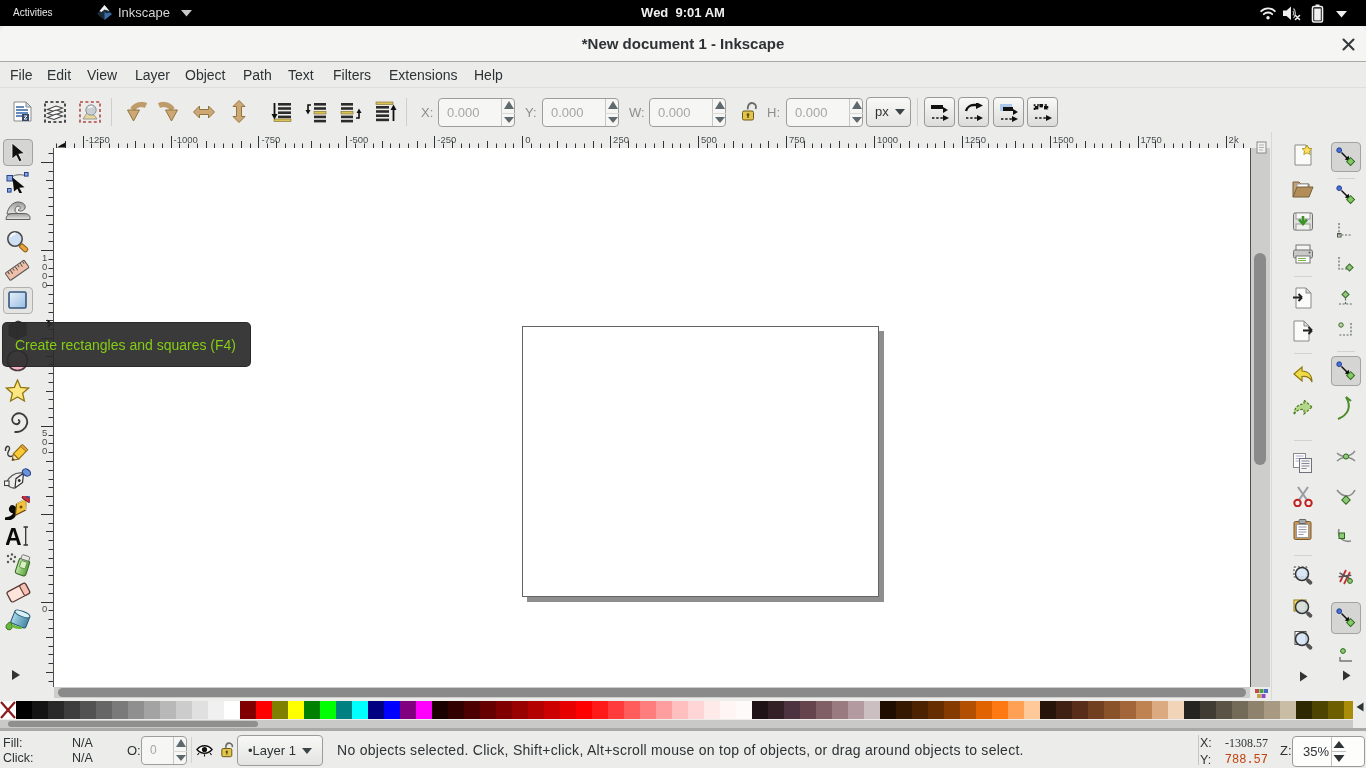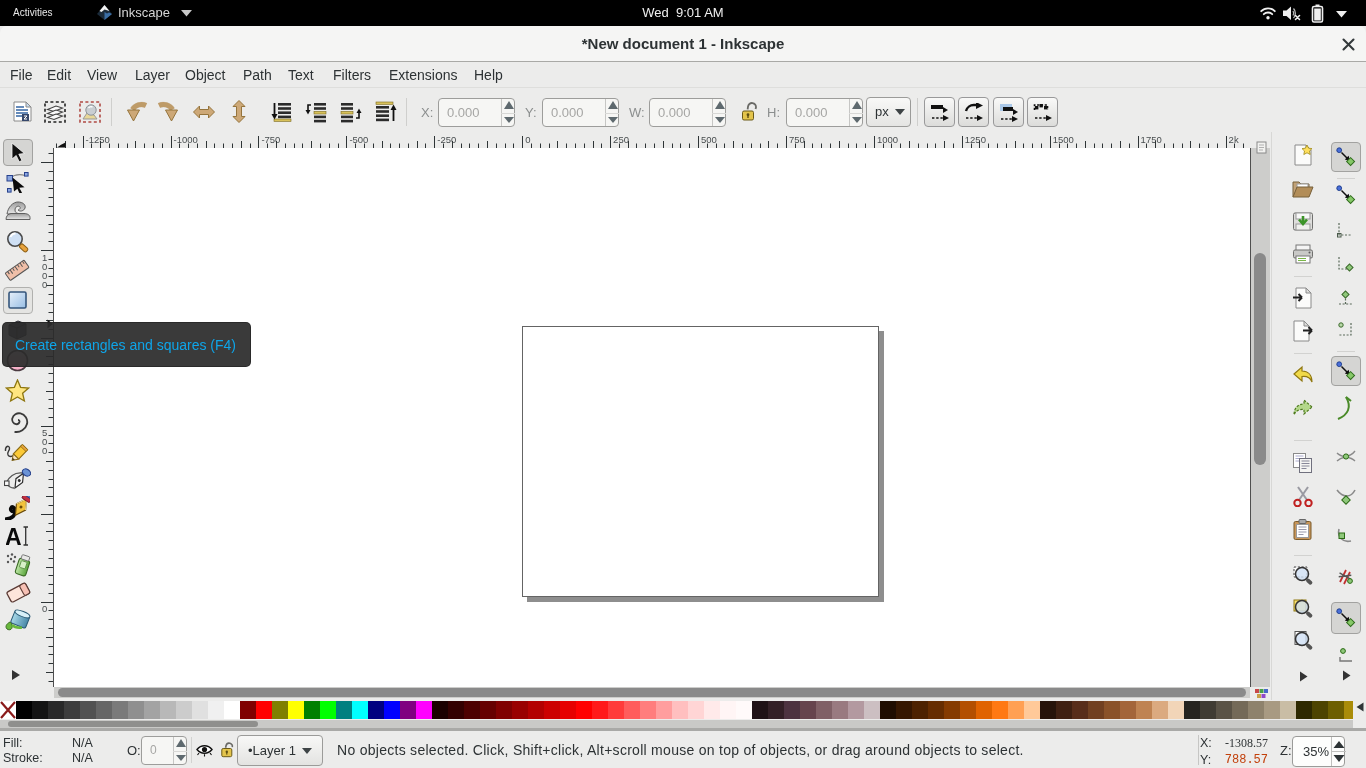--- a/index.html
+++ b/index.html
@@ -11,21 +11,21 @@
 <div class="abs" style="left:13px;top:0;height:26px;line-height:26px;color:#e8e8e8;font-size:10px">Activities</div>
 <svg style="position:absolute;left:97px;top:5px" width="15" height="15" viewBox="0 0 15 15" xmlns="http://www.w3.org/2000/svg">
     <polygon points="7.5,0 15,9 7.5,15 0,9" fill="#1b2b3a"></polygon>
     <polygon points="7.5,0 12.5,6 7.5,4.5 4.5,7 2.5,6" fill="#f2f2f2"></polygon>
     <polygon points="15,9 7.5,15 7.5,7 10,8.5 12,7.5" fill="#3b6ea5"></polygon>
   </svg>
 <div class="abs" style="left:118px;top:0;height:19px;line-height:26px;color:#d6d6d6;font-size:13px">Inkscape</div>
 <svg style="position:absolute;left:181px;top:10px" width="11" height="7" viewBox="0 0 11 7" xmlns="http://www.w3.org/2000/svg">
     <polygon points="0,0 11,0 5.5,6.5" fill="#c9c9c9"></polygon>
   </svg>
-<div class="abs" style="left:617px;top:0;width:132px;height:26px;line-height:26px;color:#f0f0f0;font-size:13px;text-align:center;font-weight:normal">Wed&nbsp;&nbsp;9:01 AM</div>
+<div class="abs" style="left:617px;top:0;width:132px;height:26px;line-height:26px;color:#f0f0f0;font-size:13px;text-align:center;font-weight:bold">Wed&nbsp;&nbsp;9:01 AM</div>
 <svg style="position:absolute;left:1259px;top:5px" width="18" height="16" viewBox="0 0 18 16" xmlns="http://www.w3.org/2000/svg">
     <g stroke="#efefef" fill="none" stroke-width="1.8" stroke-linecap="round">
 <path d="M2.2,6.2 A9.5,9.5 0 0 1 15.8,6.2"></path>
       <path d="M4.8,9.2 A6,6 0 0 1 13.2,9.2"></path>
     </g>
     <circle cx="9" cy="12.8" r="1.7" fill="#efefef"></circle>
   </svg>
 <svg style="position:absolute;left:1283px;top:5px" width="20" height="17" viewBox="0 0 20 17" xmlns="http://www.w3.org/2000/svg">
     <polygon points="0,5.5 3.5,5.5 8,1.5 8,15 3.5,11 0,11" fill="#efefef"></polygon>
 <g stroke="#b9b9b9" fill="none" stroke-width="1.3">
@@ -893,21 +893,21 @@
 <div class="abs" style="left:1344px;top:0;width:17px;height:18px;background:#a98c08"></div>
 </div>
 <svg style="position:absolute;left:1356px;top:702px" width="8" height="10" viewBox="0 0 8 10" xmlns="http://www.w3.org/2000/svg">
     <polygon points="7.5,0.5 7.5,9.5 0.5,5" fill="#2f3436"></polygon>
   </svg>
 <div class="abs" style="left:0;top:720px;width:1353px;height:8px;background:#c9c9c7"></div>
 <div class="abs" style="left:8px;top:721px;width:250px;height:6px;background:#8f8f8d;border-radius:3px"></div>
 <div class="abs" style="left:0;top:728px;width:1366px;height:3px;background:#a9a9a7"></div>
 <div class="abs" style="left:0;top:731px;width:1366px;height:37px;background:#ececeb"></div>
 <div style="position:absolute;font-size:12.5px;color:#2d3234;left:3px;top:736px">Fill:</div>
-<div style="position:absolute;font-size:12.5px;color:#2d3234;left:3px;top:751px">Stroke:</div>
+<div style="position:absolute;font-size:12.5px;color:#2d3234;left:3px;top:751px">Click:</div>
 <div style="position:absolute;font-size:12.5px;color:#2d3234;left:72px;top:736px">N/A</div>
 <div style="position:absolute;font-size:12.5px;color:#2d3234;left:72px;top:751px">N/A</div>
 <div style="position:absolute;font-size:12.5px;color:#2d3234;left:127px;top:743px;font-size:13px">O:</div>
 <div class="abs" style="left:141px;top:736px;width:46px;height:29px;background:#f6f6f4;border:1px solid #9d9d9b;border-radius:4px">
     <div class="abs" style="left:8px;top:0;height:27px;line-height:27px;color:#a6a6a4;font-size:12px">0</div>
     <div class="abs" style="left:31px;top:0;width:1px;height:27px;background:#c6c6c4"></div>
     <div class="abs" style="left:31px;top:13.5px;width:14px;height:1px;background:#d8d8d6"></div>
     <svg class="abs" style="left:33px;top:0" width="12" height="27" xmlns="http://www.w3.org/2000/svg">
       <polygon points="1,10 11,10 6,2" fill="#5e696e"></polygon>
       <polygon points="1,18 11,18 6,24" fill="#5e696e"></polygon>
@@ -933,23 +933,23 @@
       <polygon points="0,0 10,0 5,6" fill="#3e4446"></polygon>
     </svg>
   </div>
 <div style="position:absolute;font-size:12.5px;color:#2d3234;left:337px;top:742px;font-size:14px;letter-spacing:0.28px">No objects selected. Click, Shift+click, Alt+scroll mouse on top of objects, or drag around objects to select.</div>
 <div class="abs" style="left:1198px;top:735px;width:1px;height:30px;background:#c6c6c4"></div>
 <div style="position:absolute;font-size:12.5px;color:#2d3234;left:1200px;top:736px">X:</div>
 <div style="position:absolute;font-size:12.5px;color:#2d3234;left:1200px;top:753px">Y:</div>
 <div style="position:absolute;font-size:12.5px;color:#2d3234;left:1210px;top:736px;width:58px;text-align:right;font-family:Liberation Serif, serif;font-size:12px">-1308.57</div>
 <div style="position:absolute;font-size:12.5px;color:#c2410c;left:1210px;top:753px;width:58px;text-align:right;font-family:Liberation Mono, monospace;font-size:12px">788.57</div>
 <div style="position:absolute;font-size:12.5px;color:#2d3234;left:1280px;top:743px;font-size:13px">Z:</div>
-<div class="abs" style="left:1292px;top:736px;width:53px;height:31px;background:#fdfdfc;border:1px solid #9b9b99;border-radius:4px">
+<div class="abs" style="left:1292px;top:736px;width:73px;height:31px;background:#fdfdfc;border:1px solid #9b9b99;border-radius:4px">
 <div class="abs" style="left:0;top:0;width:36px;height:29px;line-height:29px;color:#2d3234;font-size:13px;text-align:right">35%</div>
 <div class="abs" style="left:38px;top:0;width:1px;height:29px;background:#c0c0be"></div>
 <div class="abs" style="left:38px;top:14px;width:15px;height:1px;background:#c0c0be"></div>
 <svg class="abs" style="left:40px;top:3px" width="12" height="24" xmlns="http://www.w3.org/2000/svg">
       <polygon points="0.5,8 11.5,8 6,1" fill="#2e3436"></polygon>
       <polygon points="0.5,15 11.5,15 6,22" fill="#2e3436"></polygon>
     </svg>
   </div>
 <div class="abs" style="left:2px;top:322px;width:249px;height:45px;background:rgba(43,43,43,0.93);border-radius:5px;border:1px solid rgba(25,25,25,0.5)">
-<div class="abs" style="left:12px;top:0;height:32px;line-height:44px;color:#0ea5e9;font-size:14px">Create rectangles and squares (F4)</div>
+<div class="abs" style="left:12px;top:0;height:32px;line-height:44px;color:#84cc16;font-size:14px">Create rectangles and squares (F4)</div>
   </div>
 </body></html>

